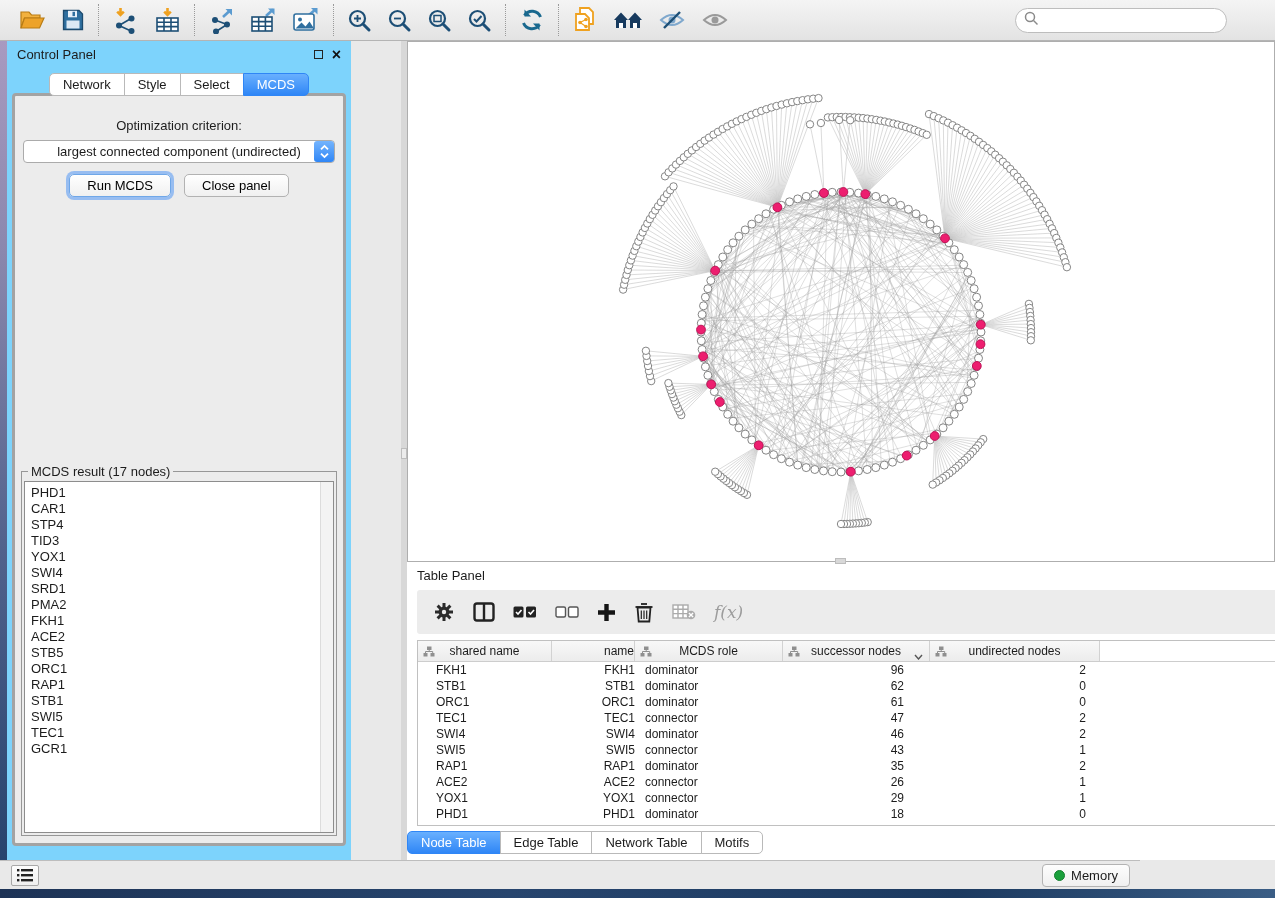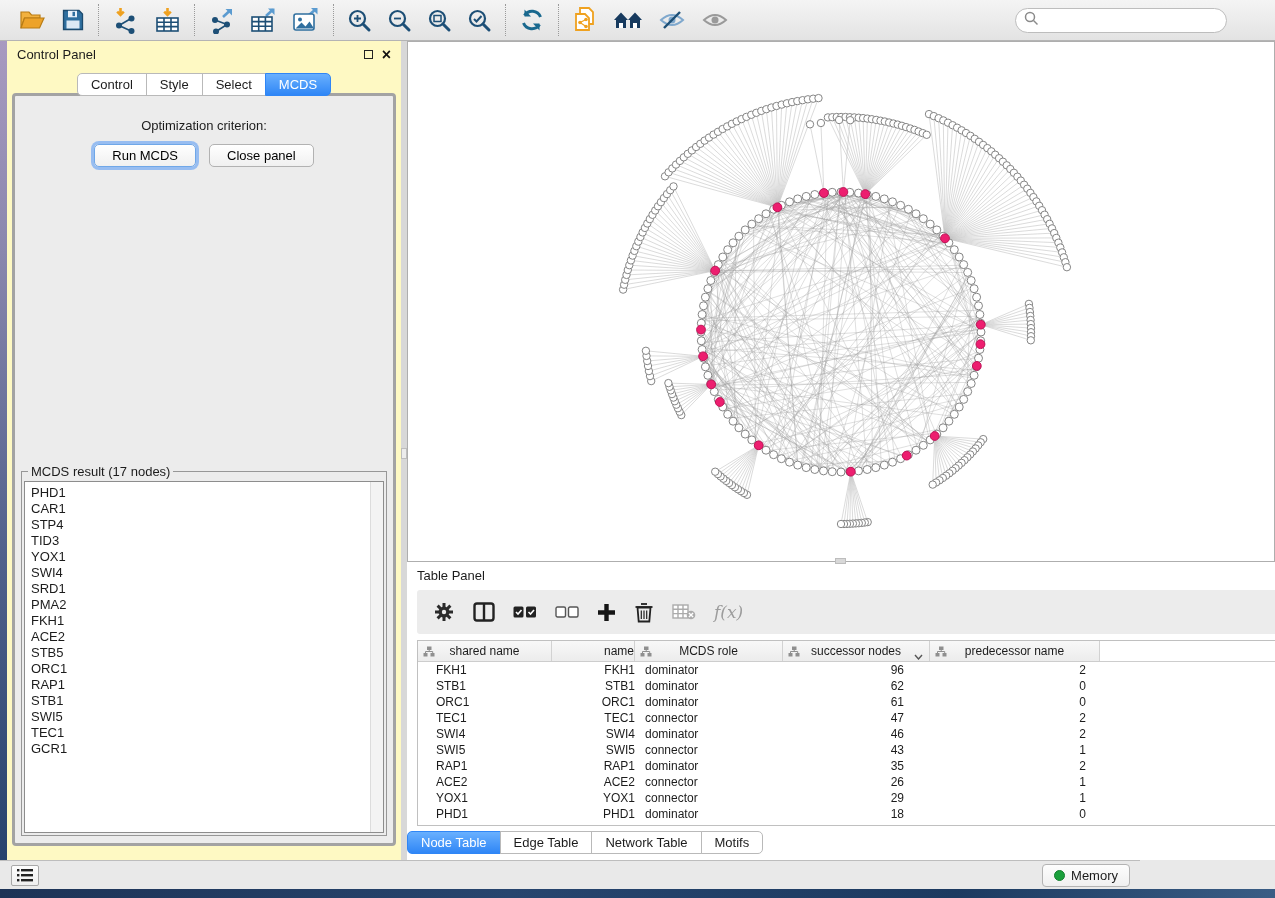--- a/index.html
+++ b/index.html
@@ -24,21 +24,21 @@
   #wall-bottom { position:absolute; left:0; top:889px; width:1275px; height:9px;
     background:linear-gradient(90deg,#1d3356,#27456e 40%,#1c3a60 75%,#3a5d85); }
 
   
   .panel-header { height:26px; display:flex; align-items:center; padding:0 10px; font-size:13px; }
   .win-ctrls { margin-left:auto; display:flex; align-items:center; gap:9px; }
   .win-float { width:9px; height:9px; border:1.6px solid #222; display:inline-block; }
   .win-close { font-size:16px; font-weight:bold; line-height:9px; color:#111; }
 
   
-  #control-panel { position:absolute; left:7px; top:41px; width:394px; height:819px; background:#fef9c3; }
+  #control-panel { position:absolute; left:7px; top:41px; width:344px; height:819px; background:#7dd3fc; }
   #cp-tabs { position:absolute; left:0; right:0; top:32px; display:flex; justify-content:center; z-index:2; }
   #cp-body { position:absolute; left:5px; right:5px; top:52px; bottom:14px;
     background:#ececec; border:3px solid #a3a3a3; border-radius:4px; }
   .seg { display:inline-flex; }
   .seg-btn { background:#fff; border:1px solid #b9b9b9; margin-left:-1px; padding:3px 13px;
     font-size:13px; white-space:nowrap; }
   .seg-btn:first-child { border-radius:5px 0 0 5px; margin-left:0; }
   .seg-btn:last-child { border-radius:0 5px 5px 0; }
   .seg-btn.active { background:linear-gradient(#69b0fe,#2f86f6); color:#fff; border-color:#2f86f6; }
   #criterion-label { text-align:center; margin-top:22px; font-size:13px; }
@@ -279,28 +279,37 @@
 <div id="control-panel">
   <div class="panel-header">
     <span>Control Panel</span>
     <span class="win-ctrls">
       <span class="win-float"></span>
       <span class="win-close">×</span>
     </span>
   </div>
   <div id="cp-tabs">
       <span class="seg">
-        <span class="seg-btn">Control</span>
+        <span class="seg-btn">Network</span>
         <span class="seg-btn">Style</span>
         <span class="seg-btn">Select</span>
         <span class="seg-btn active">MCDS</span>
       </span>
     </div>
   <div id="cp-body">
     <div id="criterion-label">Optimization criterion:</div>
+    <div id="criterion-dd">
+      <span>largest connected component (undirected)</span>
+      <span class="stepper">
+          <svg width="11" height="15" viewBox="0 0 11 15">
+            <path d="M2 5.4L5.5 1.9 9 5.4" stroke="#fff" stroke-width="1.8" fill="none"></path>
+            <path d="M2 9.6l3.5 3.5L9 9.6" stroke="#fff" stroke-width="1.8" fill="none"></path>
+          </svg>
+        </span>
+    </div>
     <div class="btn-row">
       <button class="btn focused">Run MCDS</button>
       <button class="btn">Close panel</button>
     </div>
     <fieldset id="mcds-fieldset">
       <legend>MCDS result (17 nodes)</legend>
       <div id="mcds-list">
         <div>PHD1</div>
           <div>CAR1</div>
           <div>STP4</div>
@@ -1233,21 +1242,21 @@
               <path d="M1 1l3.5 4L8 1" stroke="#555" stroke-width="1.4" fill="none"></path>
             </svg></span>
         </div>
         <div class="th w4">
           <span class="h-icon"><svg width="12" height="11" viewBox="0 0 12 11">
               <rect x="4" y="0.5" width="4.5" height="3.5" fill="#8f8f8f"></rect>
               <rect x="0.5" y="7" width="4" height="3.5" fill="#8f8f8f"></rect>
               <rect x="7.5" y="7" width="4" height="3.5" fill="#8f8f8f"></rect>
               <path d="M6.2 4v1.5M2.5 7V5.5h7.2V7" stroke="#8f8f8f" fill="none"></path>
             </svg></span>
-          <span>predecessor name</span>
+          <span>undirected nodes</span>
         </div>
         <div class="th-rest"></div>
       </div>
     <div id="tbody">
         <div class="tr">
           <div class="td w0">FKH1</div>
           <div class="td w1">FKH1</div>
           <div class="td w2">dominator</div>
           <div class="td w3">96</div>
           <div class="td w4">2</div>

